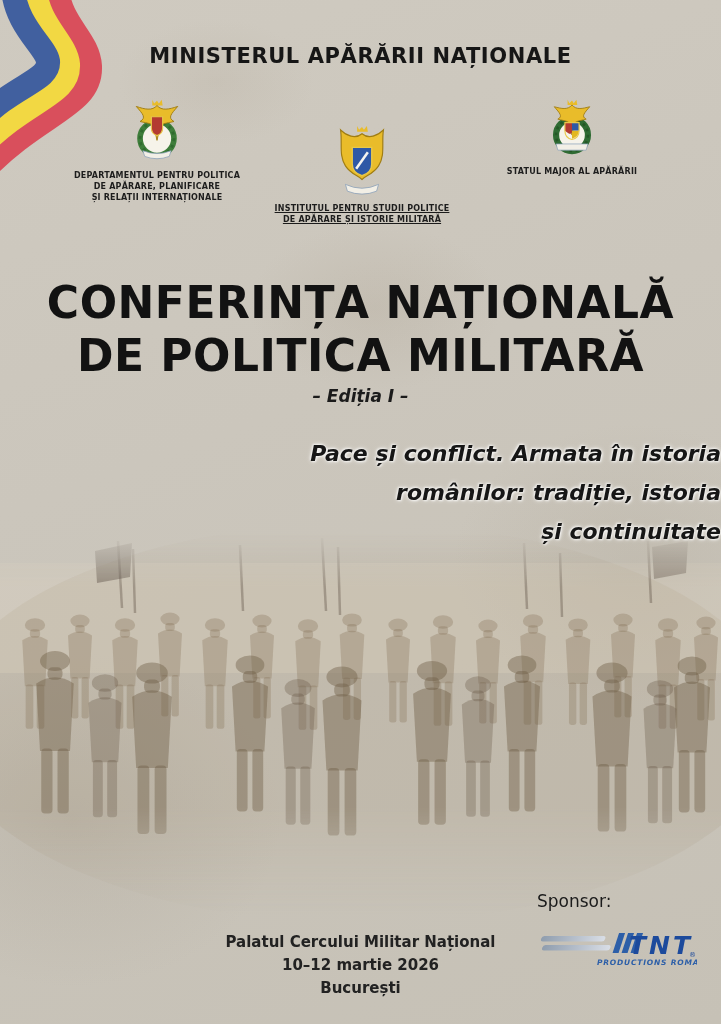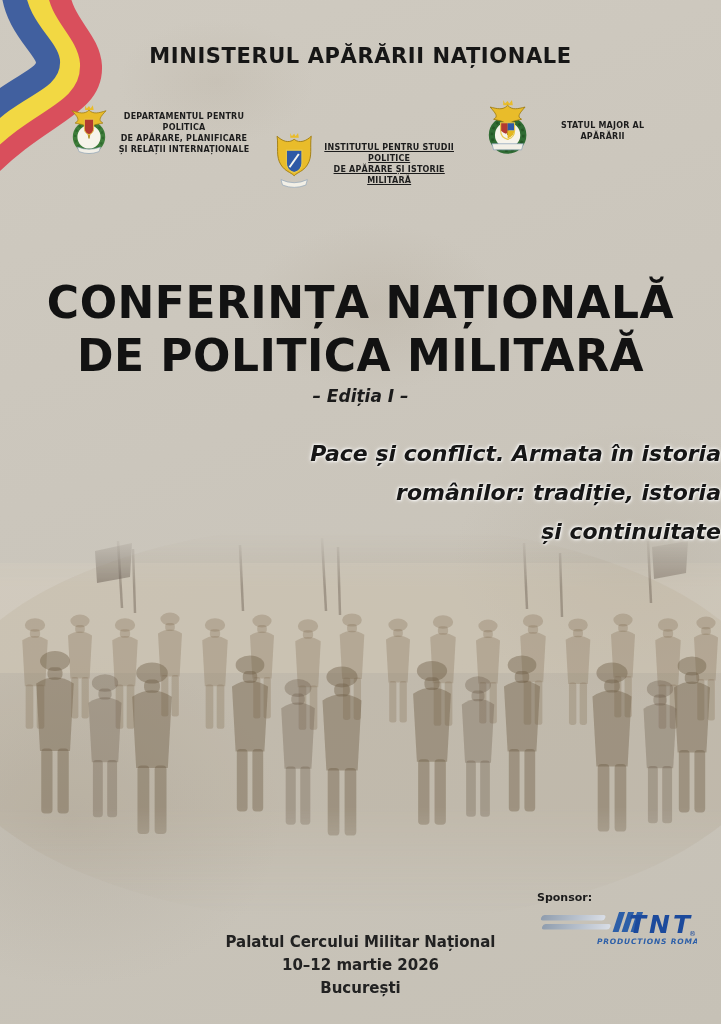--- a/index.html
+++ b/index.html
@@ -18,21 +18,21 @@
       radial-gradient(ellipse 140px 90px at 30% 8%, rgba(176,166,150,0.20), transparent 70%),
       linear-gradient(160deg, #cfcac0 0%, #cbc6bc 40%, #c6c1b6 100%);
   }
   .abs{position:absolute;}
   .ministry{
     top:44px;left:0;width:100%;
     text-align:center;
     font-size:21px;font-weight:bold;letter-spacing:0.6px;
     color:#161616;
   }
-  .emblem{display:flex;flex-direction:row;align-items:center;text-align:center;}
+  .emblem{display:flex;flex-direction:column;align-items:center;text-align:center;}
   .emblem-label{font-size:8px;font-weight:bold;line-height:11px;letter-spacing:0.2px;color:#1d1d1d;margin-top:5px;}
   .emblem-left{left:62px;top:95px;width:190px;}
   .emblem-center{left:267px;top:124px;width:190px;text-decoration:underline;}
   .emblem-right{left:477px;top:95px;width:190px;}
   .main-title{
     top:276px;left:0;width:100%;
     text-align:center;
     font-size:44px;font-weight:bold;letter-spacing:0.5px;
     line-height:53px;color:#121212;
   }
@@ -43,21 +43,21 @@
   }
   .subtitle{
     top:434px;left:0;width:100%;
     text-align:right;
     font-size:22px;font-weight:bold;font-style:italic;
     line-height:39px;color:#161616;
     text-shadow:0 0 5px rgba(255,255,255,0.85),1px 1px 2px rgba(255,255,255,0.7),-1px -1px 2px rgba(255,255,255,0.6);
   }
   .photo{top:533px;left:0;width:721px;height:382px;pointer-events:none;}
   .sponsor{top:891px;left:537px;width:165px;}
-  .sponsor-label{font-size:11px;font-weight:bold;color:#1b1b1b;margin-bottom:2px;}
+  .sponsor-label{font-size:17px;font-weight:normal;color:#1b1b1b;margin-bottom:16px;}
   .footer{
     top:931px;left:0;width:100%;
     text-align:center;
     font-size:15px;font-weight:bold;line-height:23px;color:#222;
   }
   .ribbon-svg{top:0;left:0;}
 </style>
 </head>
 <body>
 

